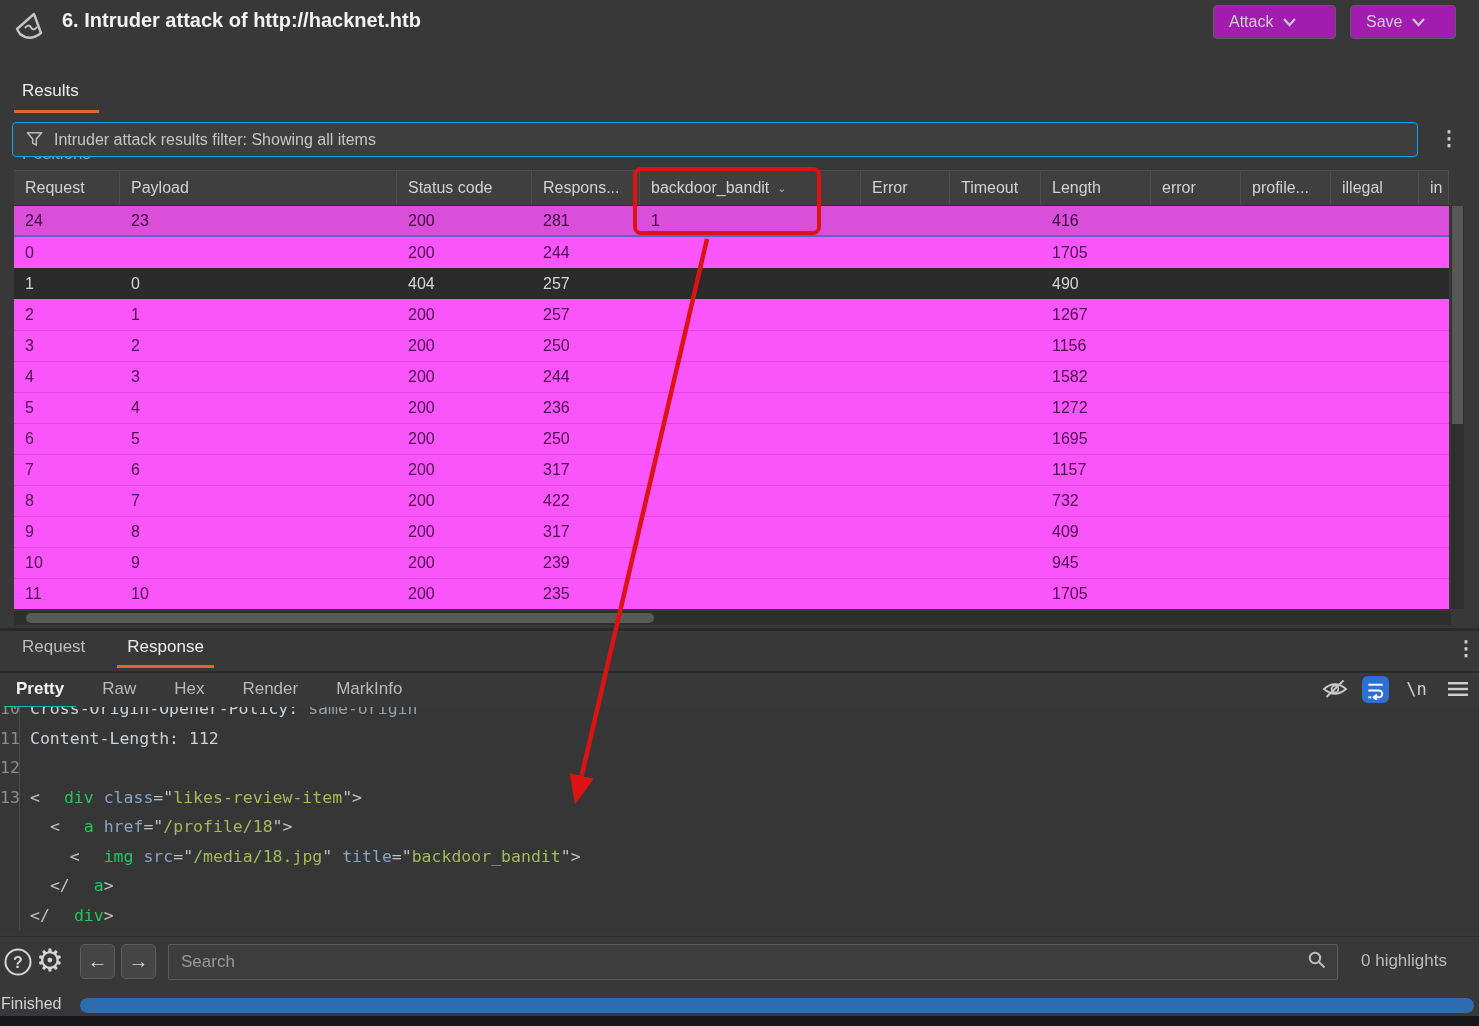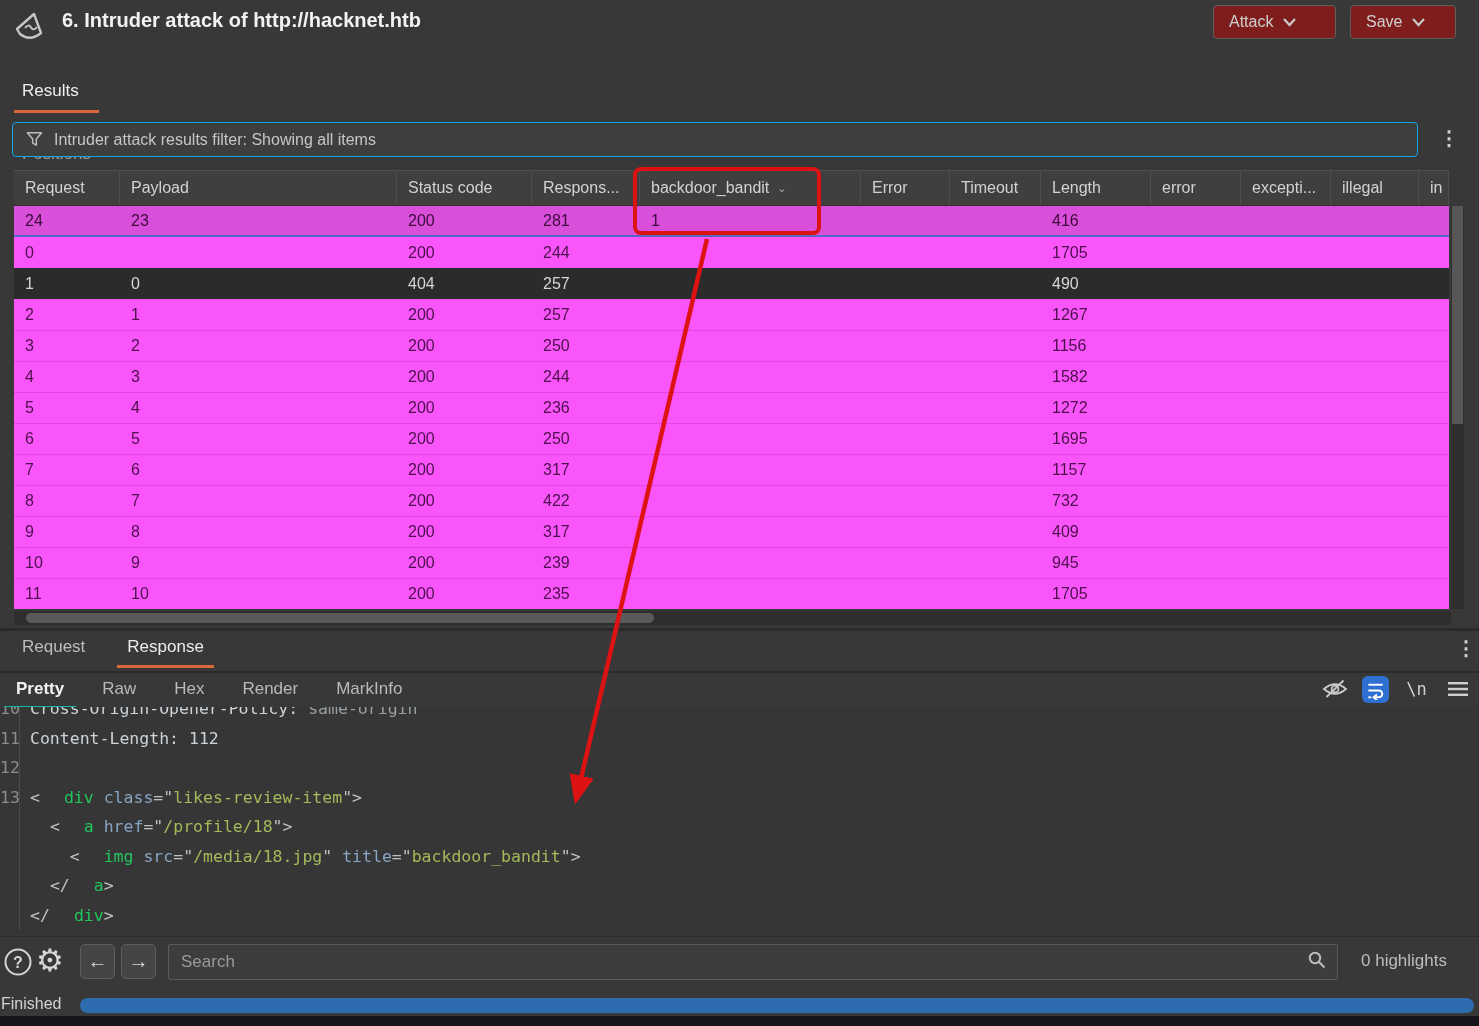--- a/index.html
+++ b/index.html
@@ -6,21 +6,21 @@
   html,body { background:#2c2c2c; }
   #canvas {
     position:relative; width:1479px; height:1026px; overflow:hidden;
     background:#383838; font-family:"Liberation Sans", sans-serif; color:#d0d0d0;
   }
   
   .titlebar { position:absolute; left:0; top:0; width:1479px; height:58px; }
   .app-icon { position:absolute; left:10px; top:7px; width:38px; height:38px; }
   .page-title { position:absolute; left:62px; top:9px; font-size:20px; font-weight:bold; color:#f2f2f2; }
   .tb-btn {
-    position:absolute; top:5px; height:34px; background:#7f1d1d; border:1px solid #5e5e5e;
+    position:absolute; top:5px; height:34px; background:#a21caf; border:1px solid #5e5e5e;
     border-radius:4px; color:#cfcfcf; font-size:16px; display:flex; align-items:center; gap:9px;
     padding:0 15px; cursor:pointer;
   }
   .tb-btn.attack { left:1213px; width:123px; }
   .tb-btn.save   { left:1350px; width:106px; }
   
   .main-tabs { position:absolute; left:14px; top:78px; display:flex; gap:28px; font-size:17px;flex-direction:column; }
   .main-tab { padding:3px 8px 9px 8px; color:#9b9b9b; cursor:pointer; }
   .main-tab.active { color:#ededed; border-bottom:3px solid #d8683a; }
   
@@ -171,21 +171,21 @@
         <div class="cell">
           <span>Timeout</span>
         </div>
         <div class="cell">
           <span>Length</span>
         </div>
         <div class="cell">
           <span>error</span>
         </div>
         <div class="cell">
-          <span>excepti...</span>
+          <span>profile...</span>
         </div>
         <div class="cell">
           <span>illegal</span>
         </div>
         <div class="cell">
           <span>in</span>
         </div>
       </div>
     <div class="rbody" id="tbody">
         <div class="rrow row-selected">

